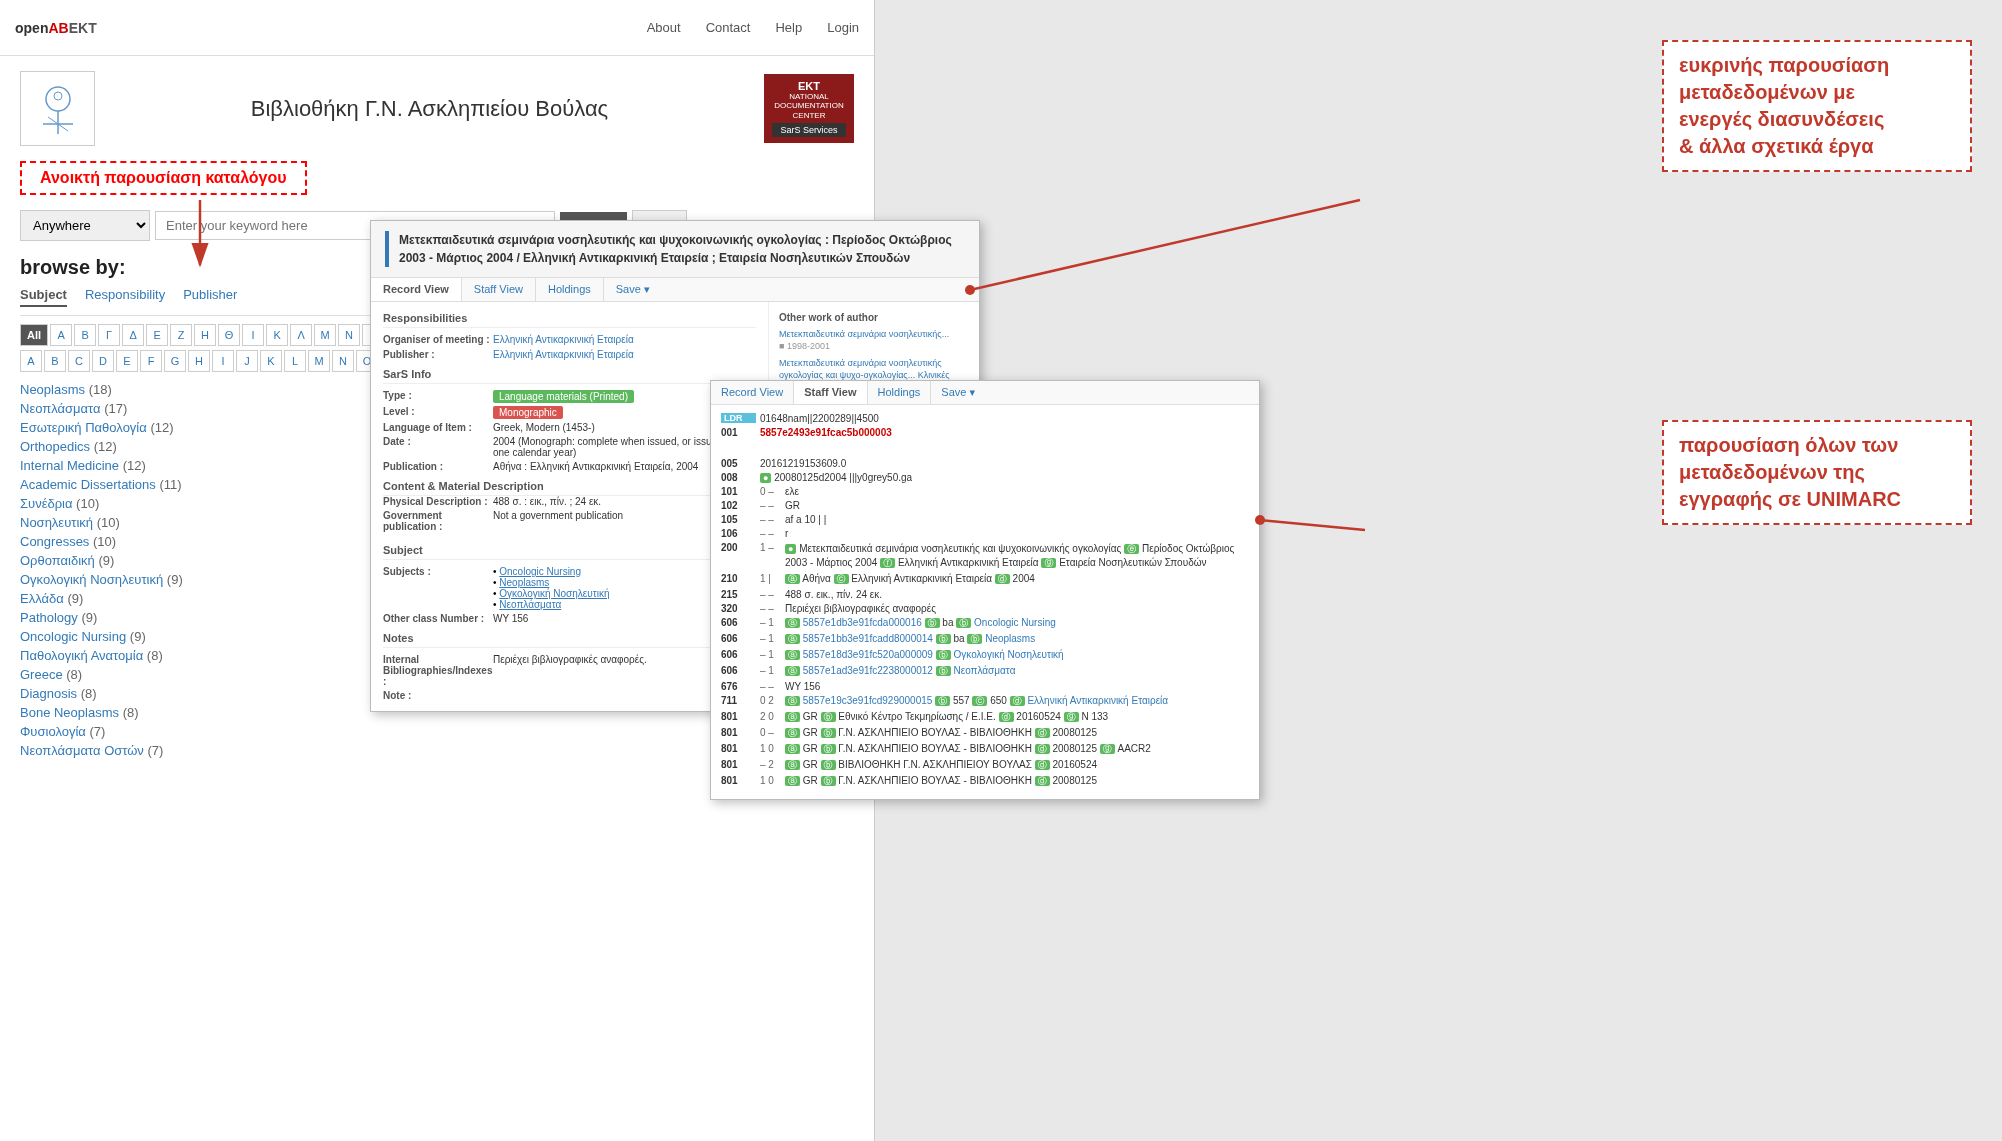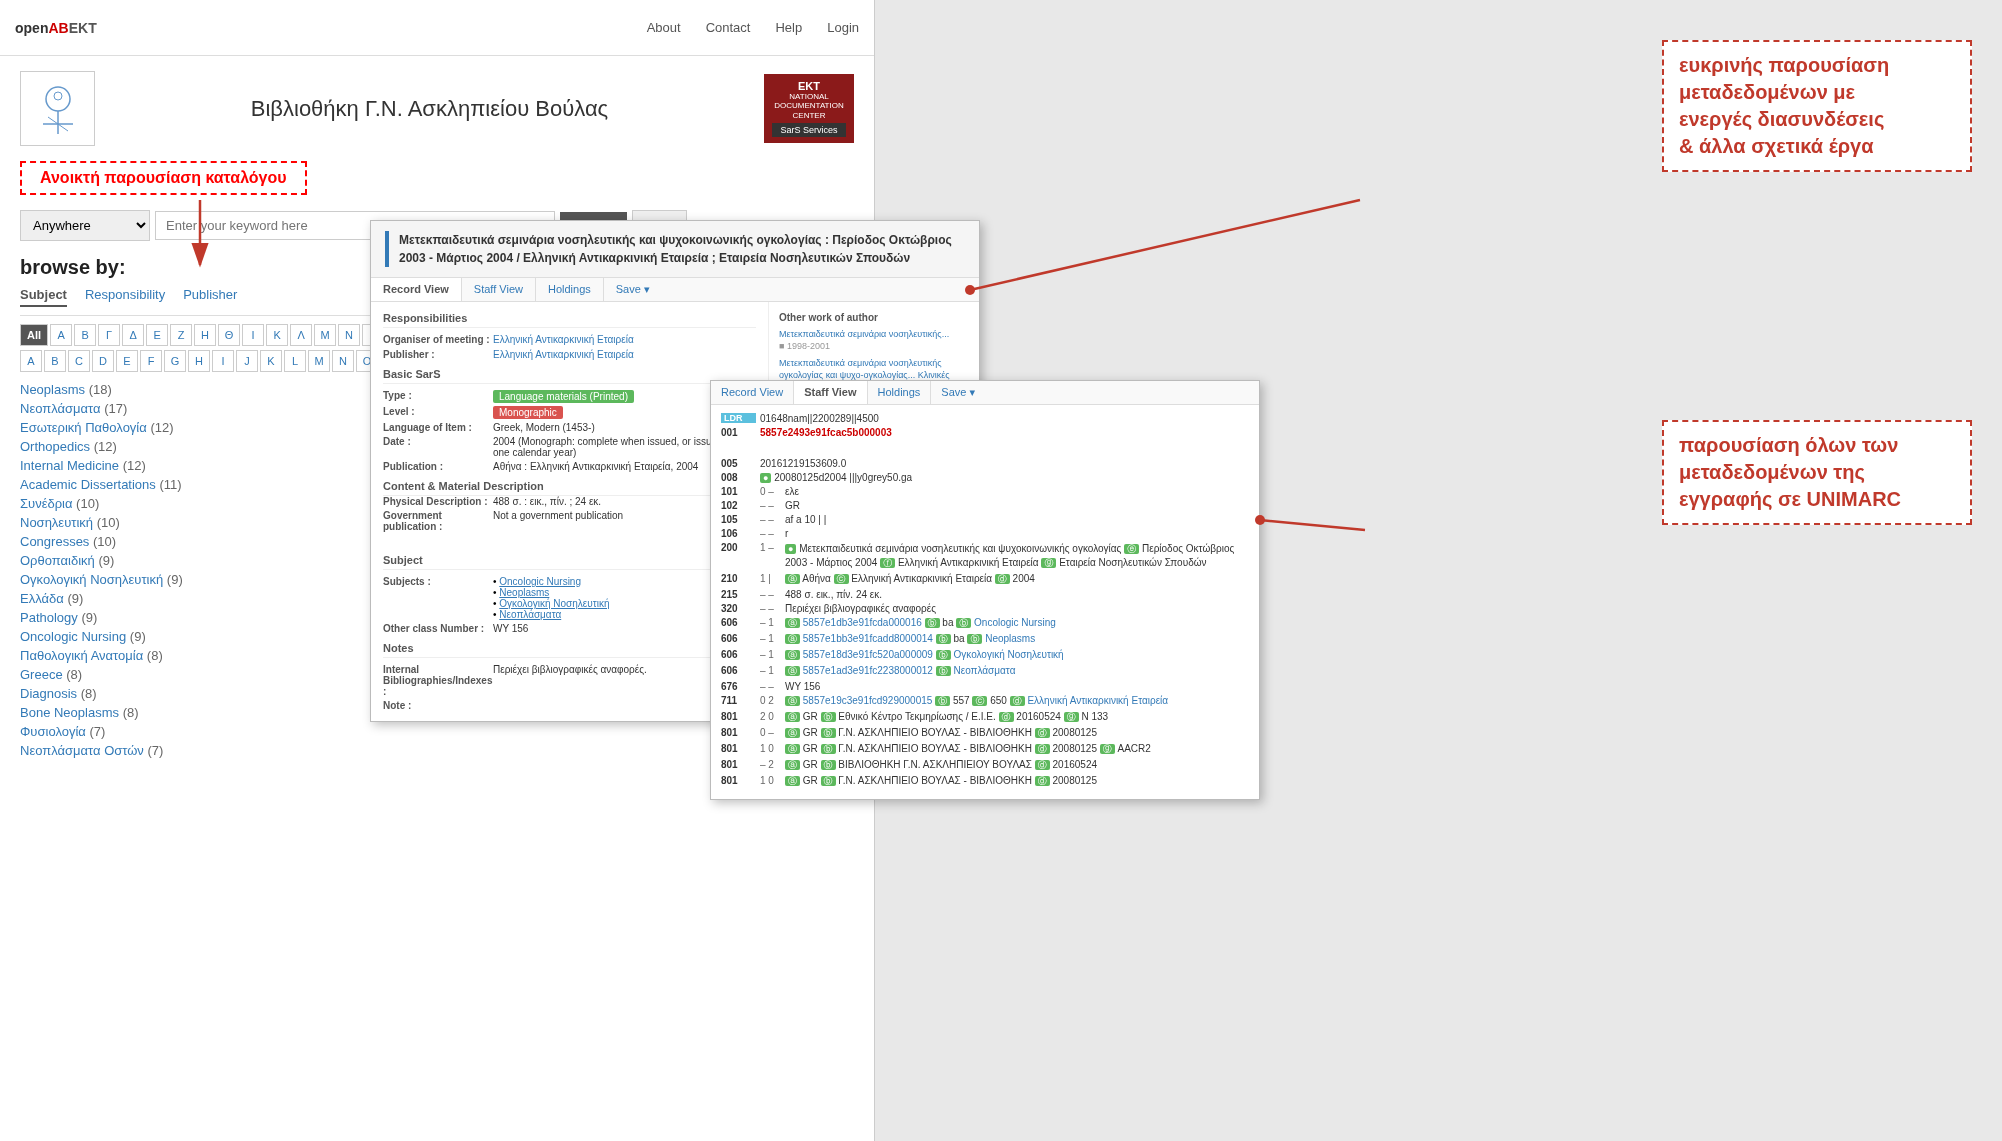--- a/index.html
+++ b/index.html
@@ -176,21 +176,21 @@
         <div style="font-weight:bold; color:#555; font-size:11px; margin-bottom:6px; border-bottom:1px solid #eee; padding-bottom:3px;">Responsibilities</div>
         <div style="display:flex; margin-bottom:4px;">
           <span style="width:110px; font-weight:bold; font-size:10px; color:#555; flex-shrink:0;">Organiser of meeting :</span>
           <span style="font-size:10px; color:#337ab7;">Ελληνική Αντικαρκινική Εταιρεία</span>
         </div>
         <div style="display:flex; margin-bottom:8px;">
           <span style="width:110px; font-weight:bold; font-size:10px; color:#555; flex-shrink:0;">Publisher :</span>
           <span style="font-size:10px; color:#337ab7;">Ελληνική Αντικαρκινική Εταιρεία</span>
         </div>
 
-        <div style="font-weight:bold; color:#555; font-size:11px; margin-bottom:6px; border-bottom:1px solid #eee; padding-bottom:3px;">Basic SarS</div>
+        <div style="font-weight:bold; color:#555; font-size:11px; margin-bottom:6px; border-bottom:1px solid #eee; padding-bottom:3px;">SarS Info</div>
         <div style="display:flex; margin-bottom:3px;">
           <span style="width:110px; font-weight:bold; font-size:10px; color:#555; flex-shrink:0;">Type :</span>
           <span style="background:#5cb85c; color:white; padding:1px 6px; font-size:10px; border-radius:2px;">Language materials (Printed)</span>
         </div>
         <div style="display:flex; margin-bottom:3px;">
           <span style="width:110px; font-weight:bold; font-size:10px; color:#555; flex-shrink:0;">Level :</span>
           <span style="background:#d9534f; color:white; padding:1px 6px; font-size:10px; border-radius:2px;">Monographic</span>
         </div>
         <div style="display:flex; margin-bottom:3px;">
           <span style="width:110px; font-weight:bold; font-size:10px; color:#555; flex-shrink:0;">Language of Item :</span>
@@ -203,21 +203,21 @@
         <div style="display:flex; margin-bottom:8px;">
           <span style="width:110px; font-weight:bold; font-size:10px; color:#555; flex-shrink:0;">Publication :</span>
           <span style="font-size:10px; color:#333;">Αθήνα : Ελληνική Αντικαρκινική Εταιρεία, 2004</span>
         </div>
 
         <div style="font-weight:bold; color:#555; font-size:11px; margin-bottom:0; border-bottom:1px solid #eee; padding-bottom:3px;">Content &amp; Material Description</div>
         <div style="display:flex; margin-bottom:3px;">
           <span style="width:110px; font-weight:bold; font-size:10px; color:#555; flex-shrink:0;">Physical Description :</span>
           <span style="font-size:10px; color:#333;">488 σ. : εικ., πίν. ; 24 εκ.</span>
         </div>
-        <div style="display:flex; margin-bottom:22px;">
+        <div style="display:flex; margin-bottom:12px;">
           <span style="width:110px; font-weight:bold; font-size:10px; color:#555; flex-shrink:0;">Government publication :</span>
           <span style="font-size:10px; color:#333;">Not a government publication</span>
         </div>
 
         <div style="font-weight:bold; color:#555; font-size:11px; margin-bottom:6px; border-bottom:1px solid #eee; padding-bottom:3px;">Subject</div>
         <div style="display:flex; margin-bottom:3px;">
           <span style="width:110px; font-weight:bold; font-size:10px; color:#555; flex-shrink:0;">Subjects :</span>
           <div style="font-size:10px;">
             <div>• <a href="#" style="color:#337ab7;">Oncologic Nursing</a></div>
             <div>• <a href="#" style="color:#337ab7;">Neoplasms</a></div>

